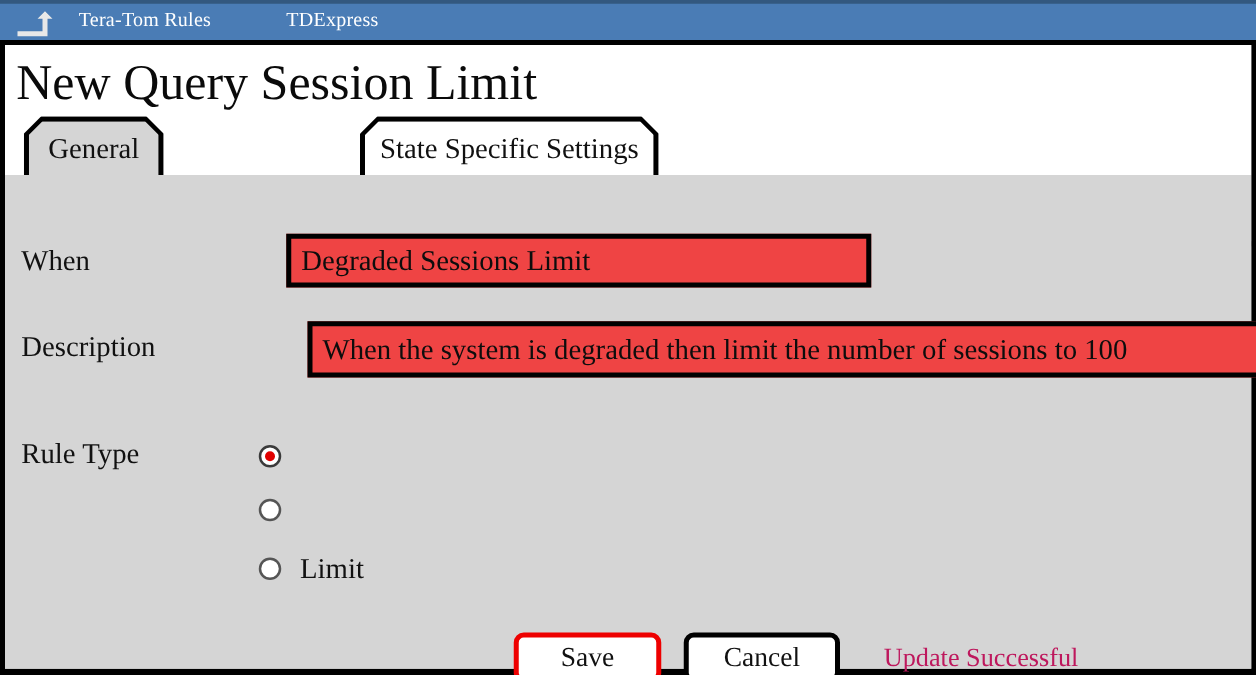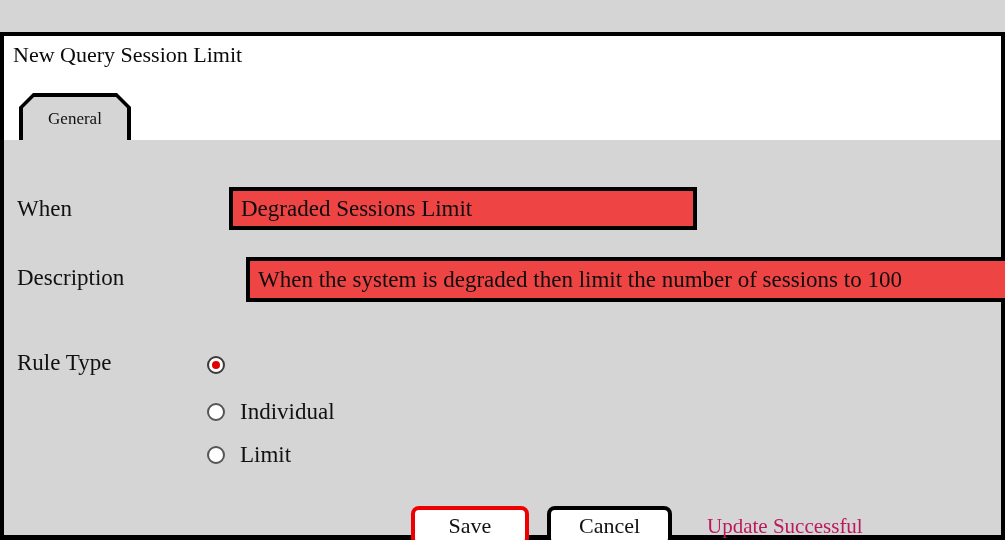--- a/index.html
+++ b/index.html
@@ -66,21 +66,21 @@
     left: 0; top: 0;
     width: 997px;
     height: 104px;
     background: #ffffff;
   }
   .page-title {
     position: absolute;
     left: 9px;
     top: 6px;
     font-family: "Liberation Serif", serif;
-    font-size: 22px;
+    font-size: 40px;
     color: #0a0a0a;
     white-space: nowrap;
   }
 
   
   .tabbar {
     position: absolute;
     left: 0;
     top: 57px;
     width: 997px;
@@ -100,21 +100,21 @@
     left: 4px; top: 4px;
     width: calc(100% - 8px);
     height: 47px;
     background: #ffffff;
     -webkit-clip-path: polygon(0 11px, 11px 0, calc(100% - 11px) 0, 100% 11px, 100% 100%, 0 100%);
     clip-path: polygon(0 11px, 11px 0, calc(100% - 11px) 0, 100% 11px, 100% 100%, 0 100%);
     display: flex;
     align-items: center;
     justify-content: center;
     font-family: "Liberation Serif", serif;
-    font-size: 17px;
+    font-size: 23px;
     color: #111;
     white-space: nowrap;
     padding-bottom: 4px;
     box-sizing: border-box;
   }
   .tab-shape.active .tab-inner { background: #d5d5d5; }
 
   
   .tabbar-rule {
     position: absolute;
@@ -212,54 +212,65 @@
     font-size: 21px;
     color: #be185d;
     white-space: nowrap;
   }
 </style>
 </head>
 <body>
 
 <div id="app">
 
+  <div class="titlebar">
+    <span class="titlebar-icon">
+      <svg width="34" height="22" viewBox="0 0 34 22">
+        <path d="M2 17 h20 V7 h-4 L24 1 L30 7 h-4 v14 H2 Z" fill="#e8e8e8"></path>
+      </svg>
+    </span>
+    <span class="title-text" id="title-app">Tera-Tom Rules</span>
+    <span class="title-text" id="title-sub">TDExpress</span>
+  </div>
 
   <div class="window">
 
     <div class="header-strip">
       <div class="page-title">New Query Session Limit</div>
 
       <div class="tabbar">
 
         <div class="tabbar-rule" id="rule-left" style="left: 0px; width: 15px;"></div>
         <div class="tabbar-rule" id="rule-right" style="left: 127px; width: 870px;"></div>
 
         <div class="tab-shape active" id="tab-0" style="left: 15px; width: 112px; z-index: 3;">
           <div class="tab-inner">General</div>
         </div>
+        <div class="tab-shape" id="tab-2" style="left: 284px; width: 239px;">
+          <div class="tab-inner">State Specific Settings</div>
+        </div>
       </div>
     </div>
 
     <div class="content">
 
       <div class="field-label" style="left:13px; top:56px;">When</div>
       <div class="textbox" style="left:225px; top:47px; width:468px; height:43px;" title="Enter rule name">Degraded Sessions Limit</div>
 
       <div class="field-label" style="left:13px; top:125px;">Description</div>
       <div class="textbox" style="left:242px; top:117px; width:767px; height:45px;" title="Enter description">When the system is degraded then limit the number of sessions to 100</div>
 
       <div class="field-label" style="left:13px; top:210px;">Rule Type</div>
 
       <div class="radio-row" style="left:203px; top:216px;">
         <span class="radio checked"></span>
       </div>
 
       <div class="radio-row" style="left:203px; top:259px;">
         <span class="radio"></span>
-        <span class="radio-label" style="margin-left:15px;">Individual</span>
       </div>
 
       <div class="radio-row" style="left:203px; top:302px;">
         <span class="radio"></span>
         <span class="radio-label" style="margin-left:15px;">Limit</span>
       </div>
 
       <div class="btn primary" style="left:407px; top:366px; width:118px; height:40px;">Save</div>
       <div class="btn" style="left:543px; top:366px; width:125px; height:40px;">Cancel</div>
       <div class="status-text" style="left:703px; top:374px;">Update Successful</div>

